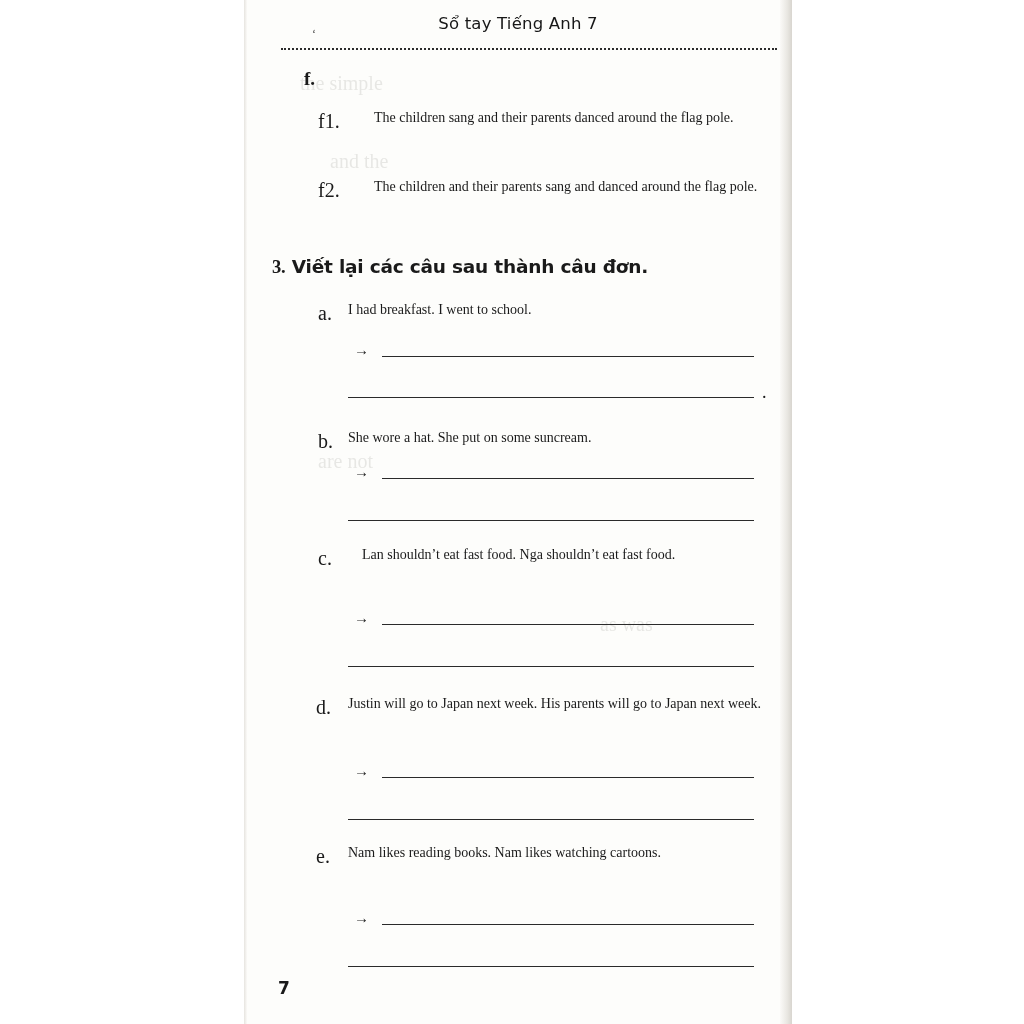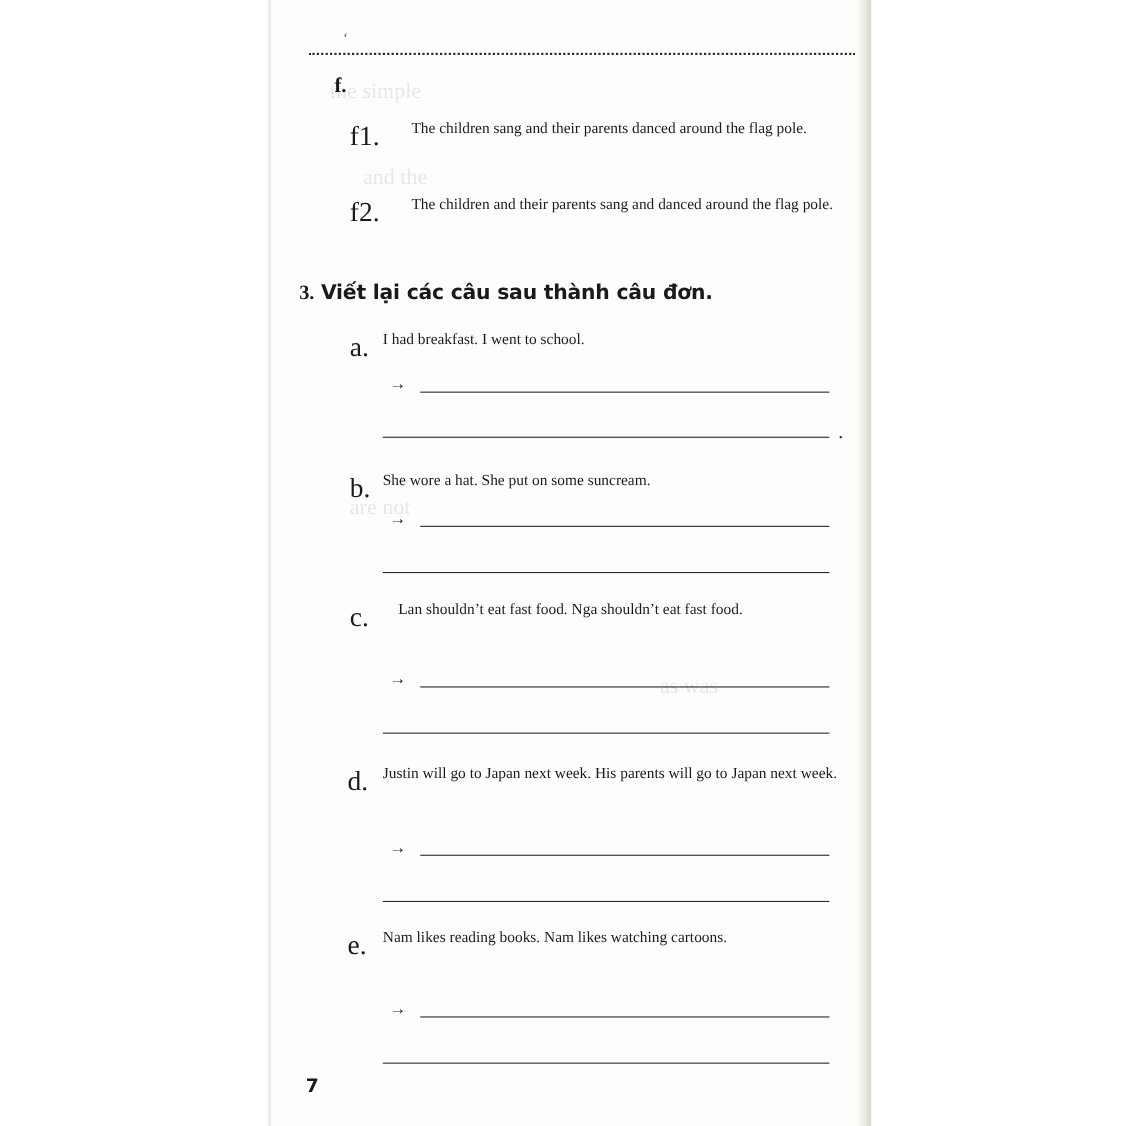--- a/index.html
+++ b/index.html
@@ -86,21 +86,21 @@
 
   .label-f {
     position: absolute;
     left: 60px;
     top: 8px;
     font-weight: bold;
     font-size: 19px;
   }
   .marker {
     position: absolute;
-    font-size: 25px;
+    font-size: 20px;
     line-height: 1.35;
   }
   .text {
     position: absolute;
     font-size: 14px;
     line-height: 1.42;
   }
   .text.justify {
     text-align: justify;
     text-align-last: left;
@@ -161,20 +161,21 @@
 
   <div class="scan"></div>
   <div class="scan-edge-left"></div>
   <div class="scan-edge-right"></div>
 
   <div class="ghost" style="left:300px; top:72px;">the simple</div>
   <div class="ghost" style="left:330px; top:150px;">and the</div>
   <div class="ghost" style="left:318px; top:450px;">are not</div>
   <div class="ghost" style="left:600px; top:613px;">as was</div>
 
+  <div class="header">Sổ tay Tiếng Anh 7</div>
   <div class="header-tick">ʻ</div>
   <div class="dotted-rule"></div>
 
   <div class="content">
 
     <div class="label-f">f.</div>
 
     <div class="marker" style="left:74px; top:48px;">f1.</div>
     <div class="text justify" style="left:130px; top:48px; width:402px;">The children sang and their parents danced around the flag pole.</div>
 

